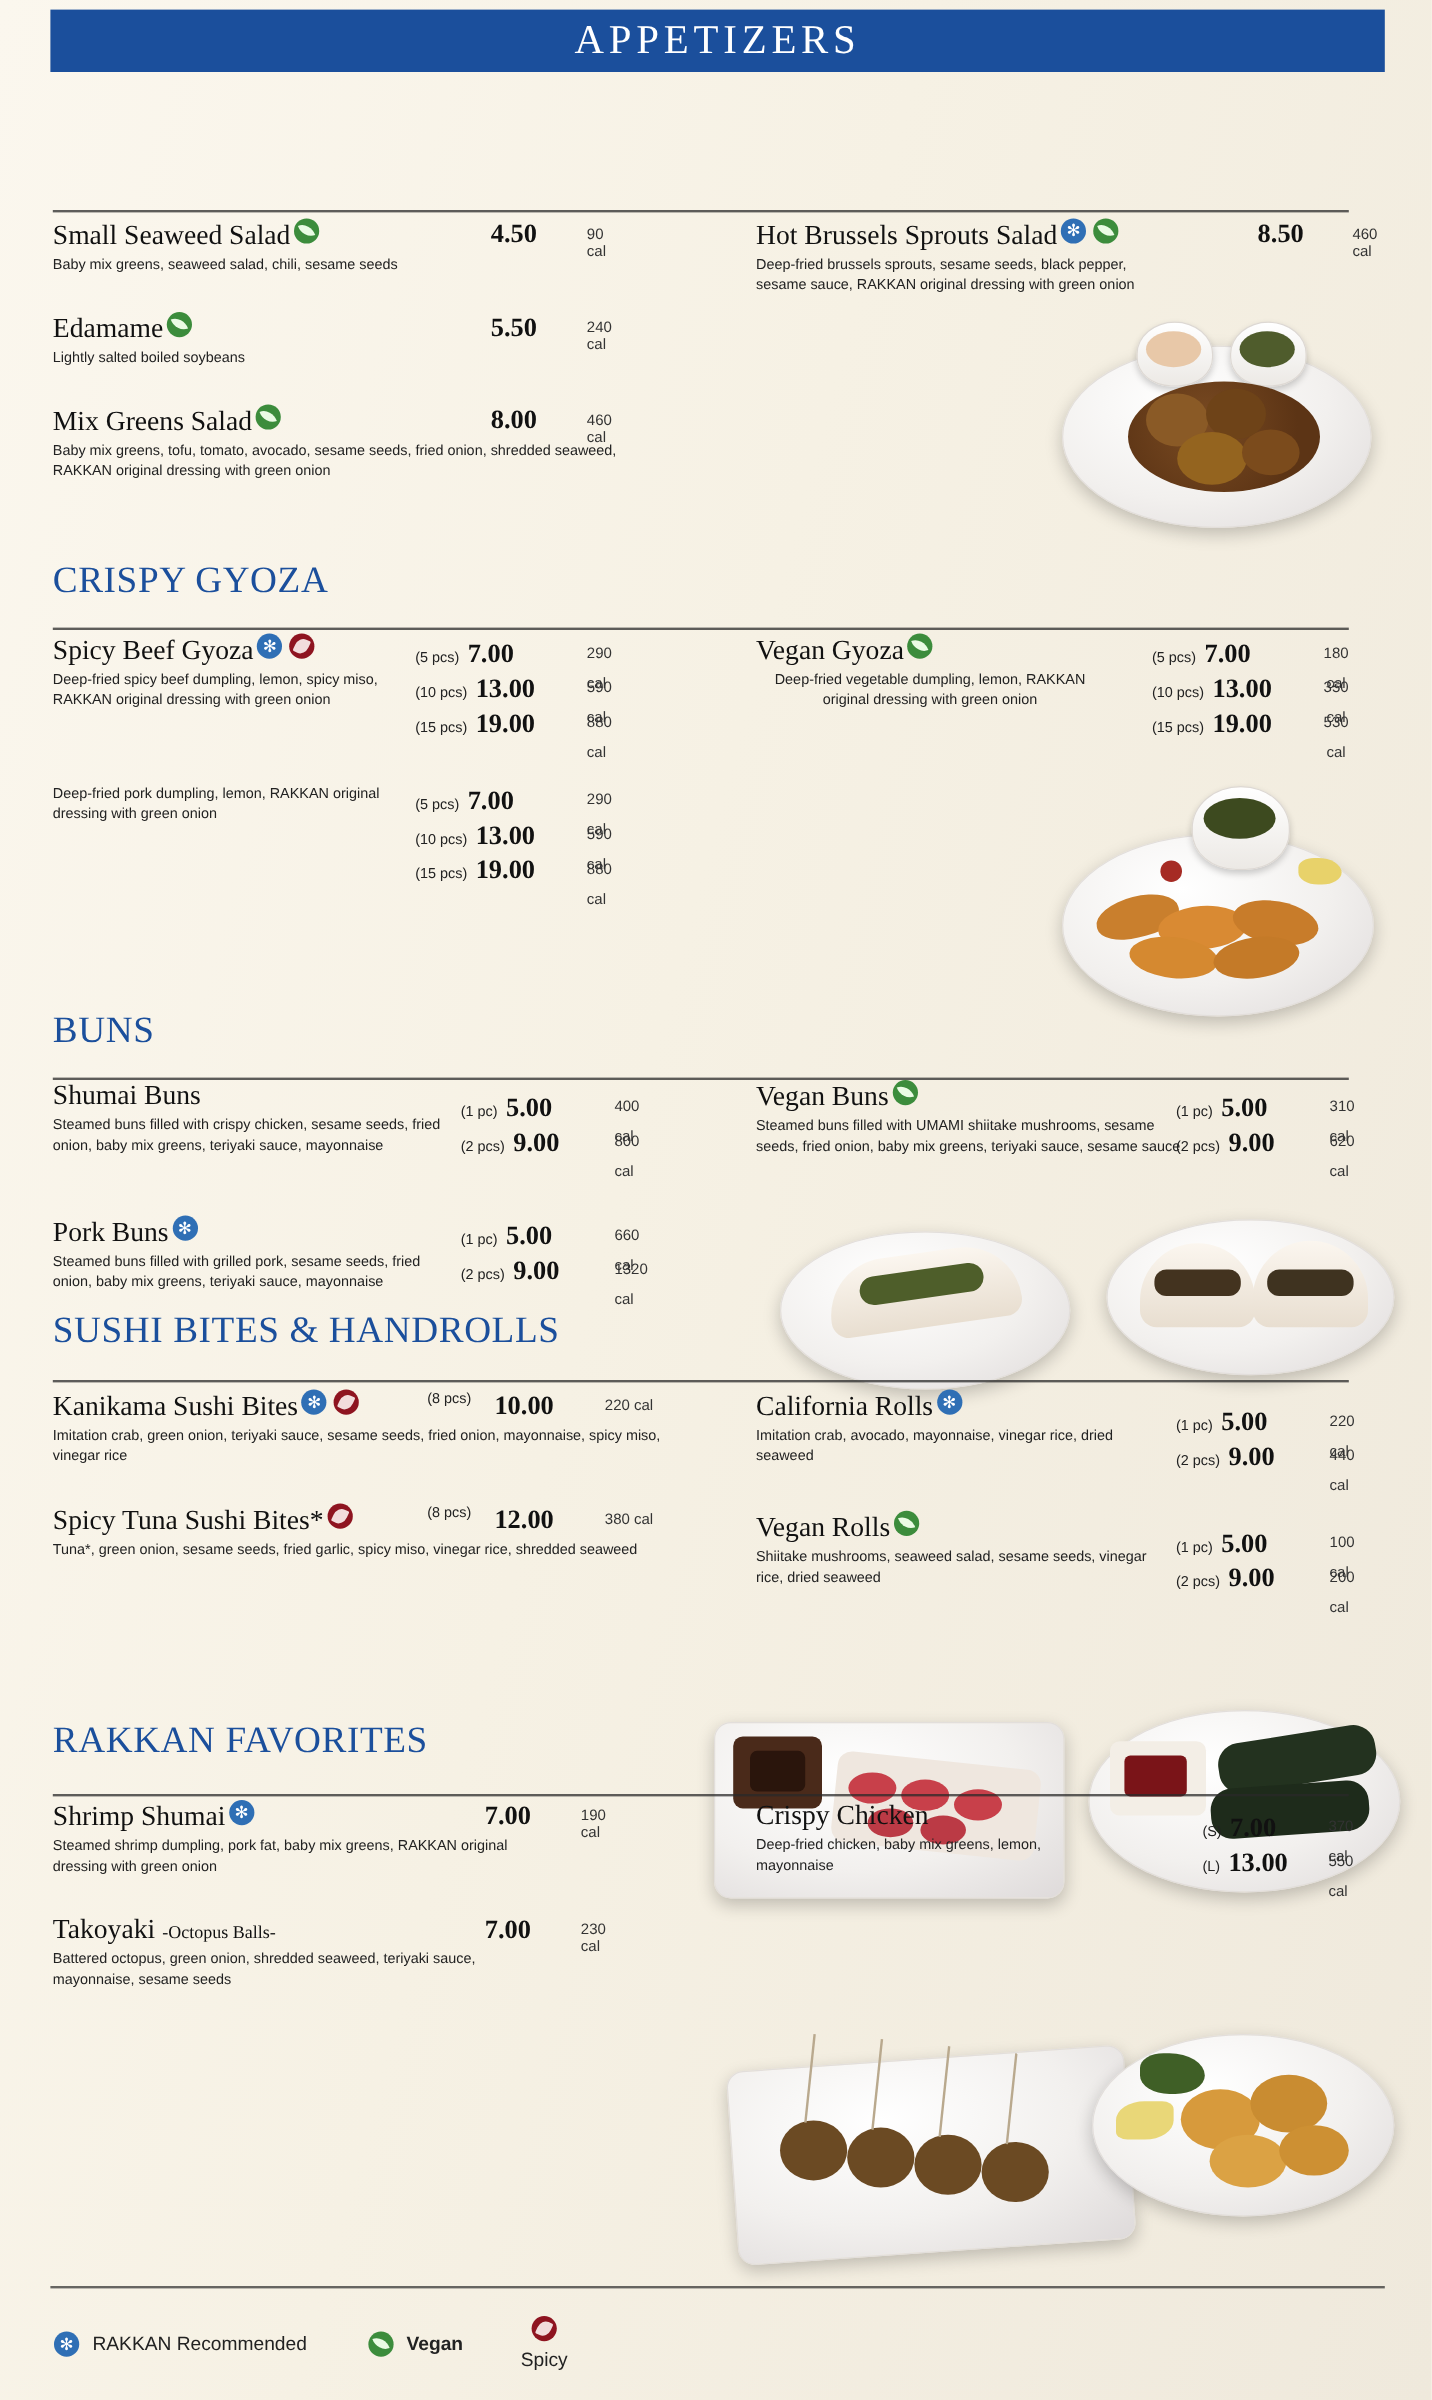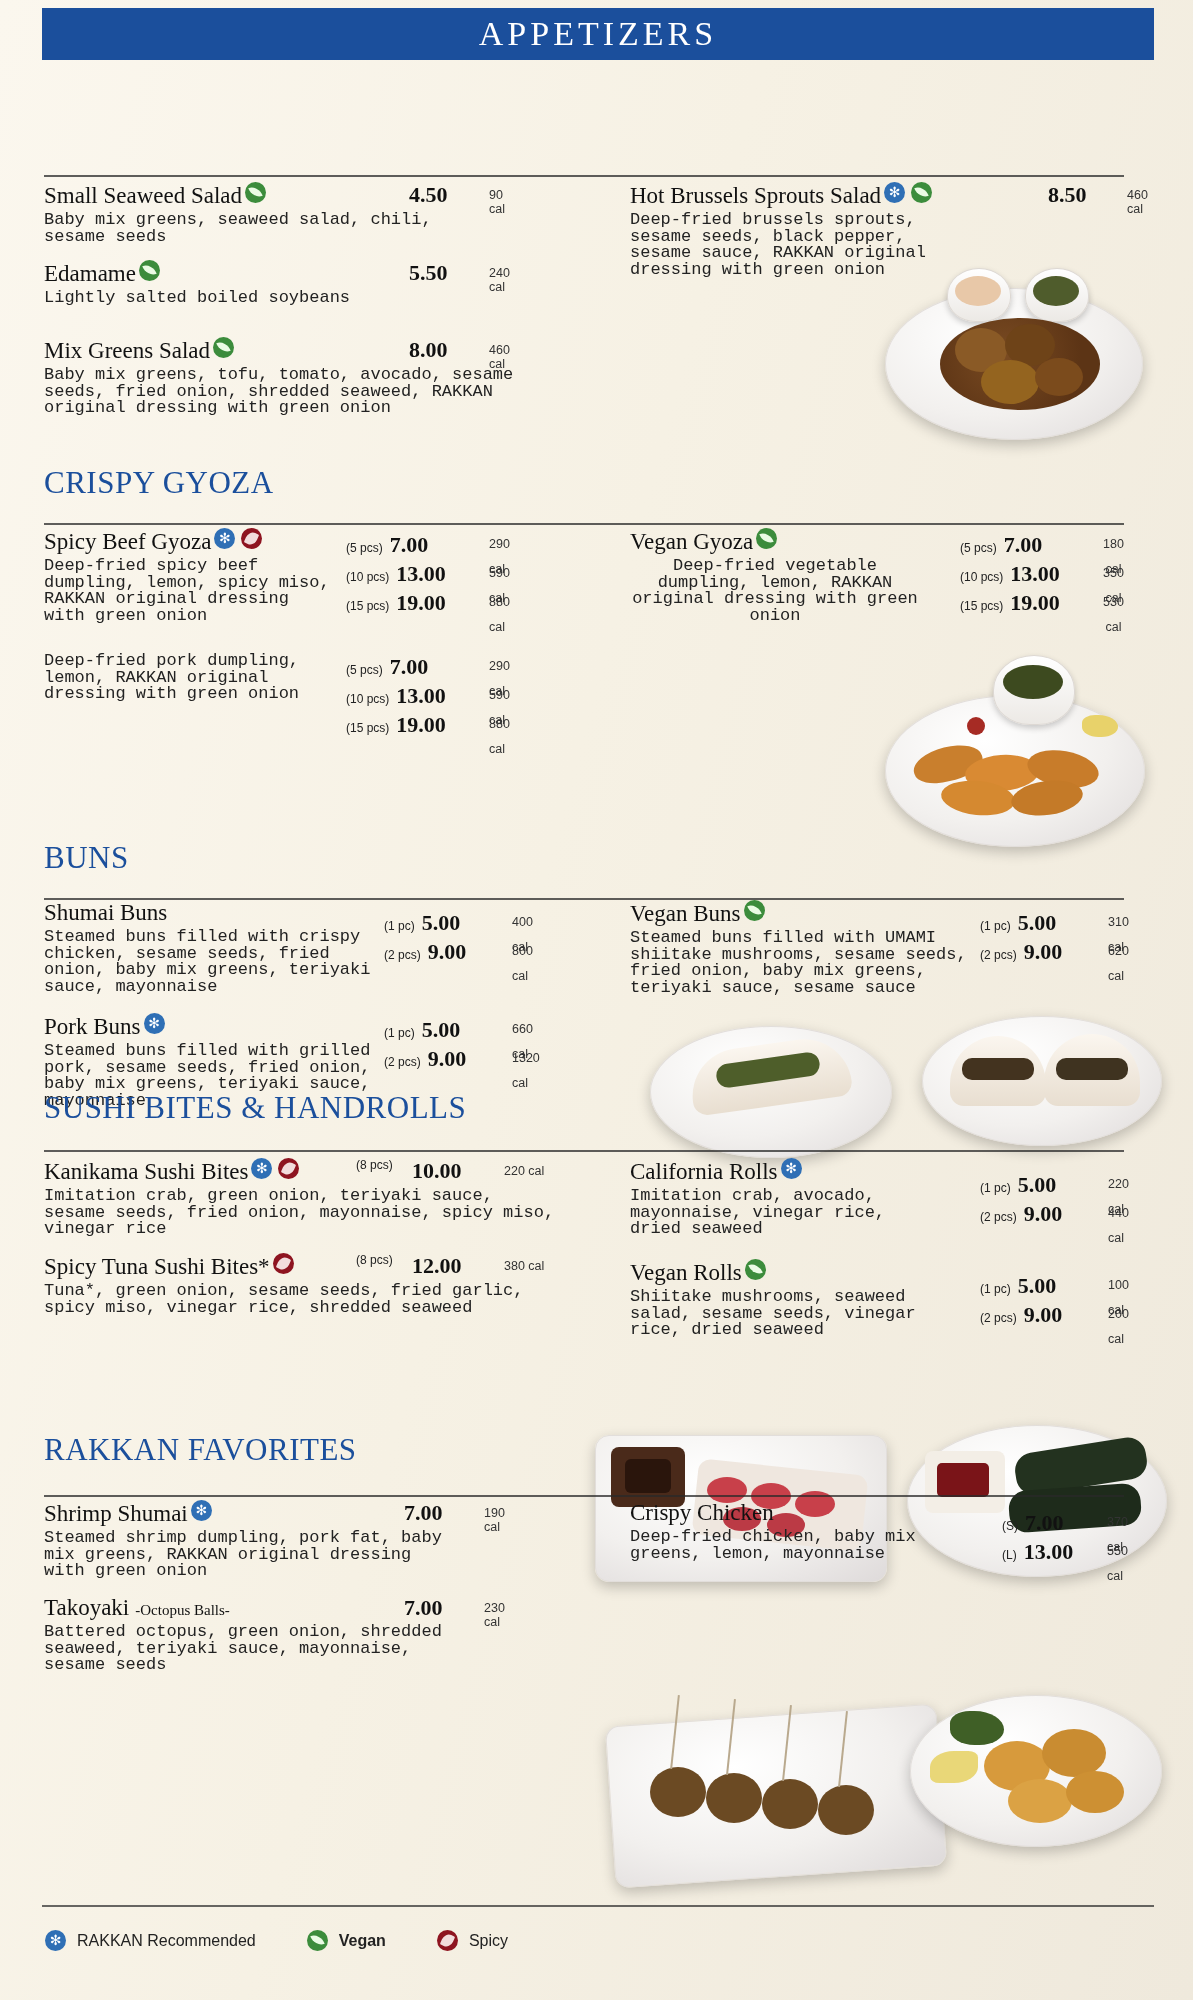--- a/index.html
+++ b/index.html
@@ -40,23 +40,22 @@
   }
   
   .item{position:absolute;}
   .item-head{display:flex;align-items:baseline;}
   .item-name{
     font-family:"Liberation Serif", serif;
     font-size:23px;color:#111;white-space:nowrap;
   }
   .item-name.small-sub{font-size:15px;}
   .desc{
-    font-size:17px;line-height:16.5px;color:#222;margin-top:3px;
+    font-size:12px;line-height:16.5px;color:#222;margin-top:3px;
     max-width:430px;
-    font-family:Liberation Mono, monospace;
   }
   .price{
     font-family:"Liberation Serif", serif;
     font-weight:bold;font-size:22px;color:#111;
   }
   .cal{font-size:12.5px;color:#333;}
   .qty{font-size:12px;color:#222;}
   .pricerow{display:flex;align-items:baseline;gap:7px;line-height:25px;}
   .pricecol{position:absolute;}
   
@@ -480,19 +479,19 @@
   <div class="legend-rule"></div>
   <div class="legend">
     <div class="lg">
       <span class="badge rec"></span>
       <span>RAKKAN Recommended</span>
     </div>
     <div class="lg" style="margin-left:30px;font-weight:bold;">
       <span class="badge vegan"></span>
       <span>Vegan</span>
     </div>
-    <div class="lg" style="margin-left:30px;">
+    <div class="lg" style="margin-left:30px;flex-direction:column;">
       <span class="badge spicy"></span>
       <span>Spicy</span>
     </div>
   </div>
 
 </div>
 
 </body></html>

